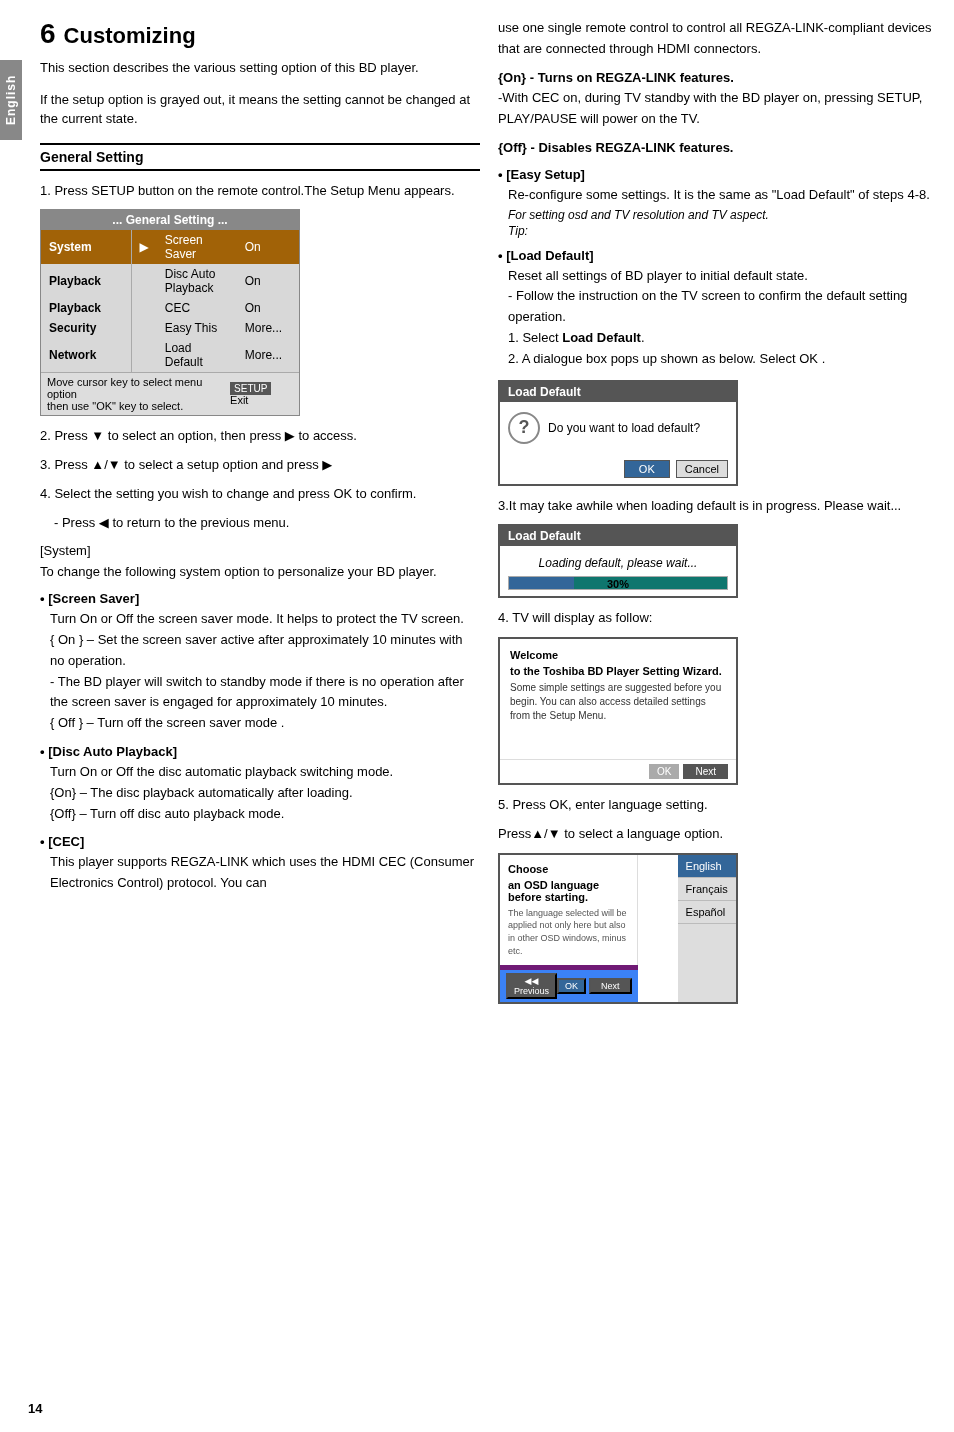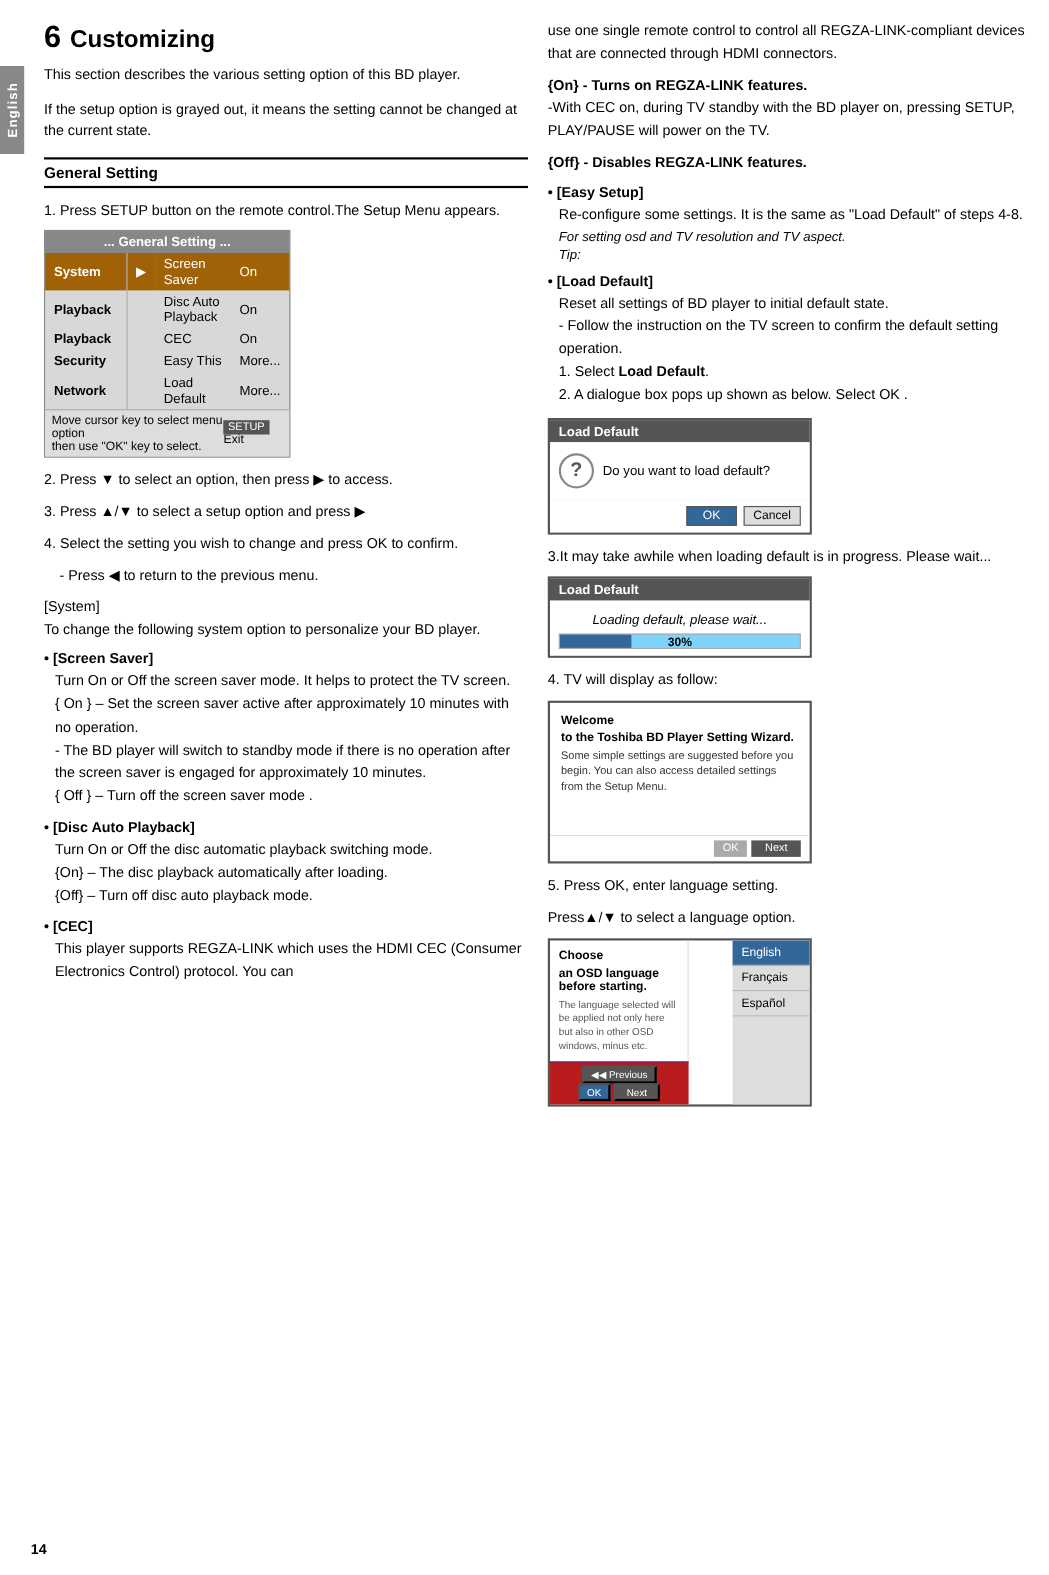--- a/index.html
+++ b/index.html
@@ -100,21 +100,21 @@
     .step-text {
       font-size: 13px;
       line-height: 1.6;
       margin-bottom: 8px;
     }
 
     
     .menu-screenshot {
       border: 1px solid #888;
       background: #d8d8d8;
-      width: 224px;
+      width: 260px;
       margin: 8px 0 10px 0;
       font-size: 12px;
     }
     .menu-title-bar {
       background: #888;
       color: #fff;
       text-align: center;
       padding: 3px 6px;
       font-size: 12px;
       font-weight: bold;
@@ -273,21 +273,21 @@
       background: #fff;
       padding: 10px 8px 6px 8px;
       text-align: center;
     }
     .progress-text {
       font-size: 12px;
       margin-bottom: 6px;
       font-style: italic;
     }
     .progress-bar-container {
-      background: #7dd3fc;
+      background: #0f766e;
       border: 1px solid #aaa;
       height: 14px;
       width: 100%;
       position: relative;
       text-decoration: underline;
     }
     .progress-bar-fill {
       background: #336699;
       height: 100%;
       width: 30%;
@@ -389,23 +389,22 @@
     }
     .lang-option-selected {
       background: #336699;
       color: #fff;
     }
     .lang-chooser-footer {
       display: flex;
       justify-content: space-between;
       align-items: center;
       padding: 3px 6px;
-      border-top: 1px solid #701a75;
-      background: #b91c1c;
-      flex-direction: column;
+      border-top: 5px solid #701a75;
+      background: #3b82f6;
     }
     .lang-footer-prev {
       background: #555;
       color: #fff;
       font-size: 9px;
       padding: 1px 6px;
     }
     .lang-footer-next {
       background: #555;
       color: #fff;

